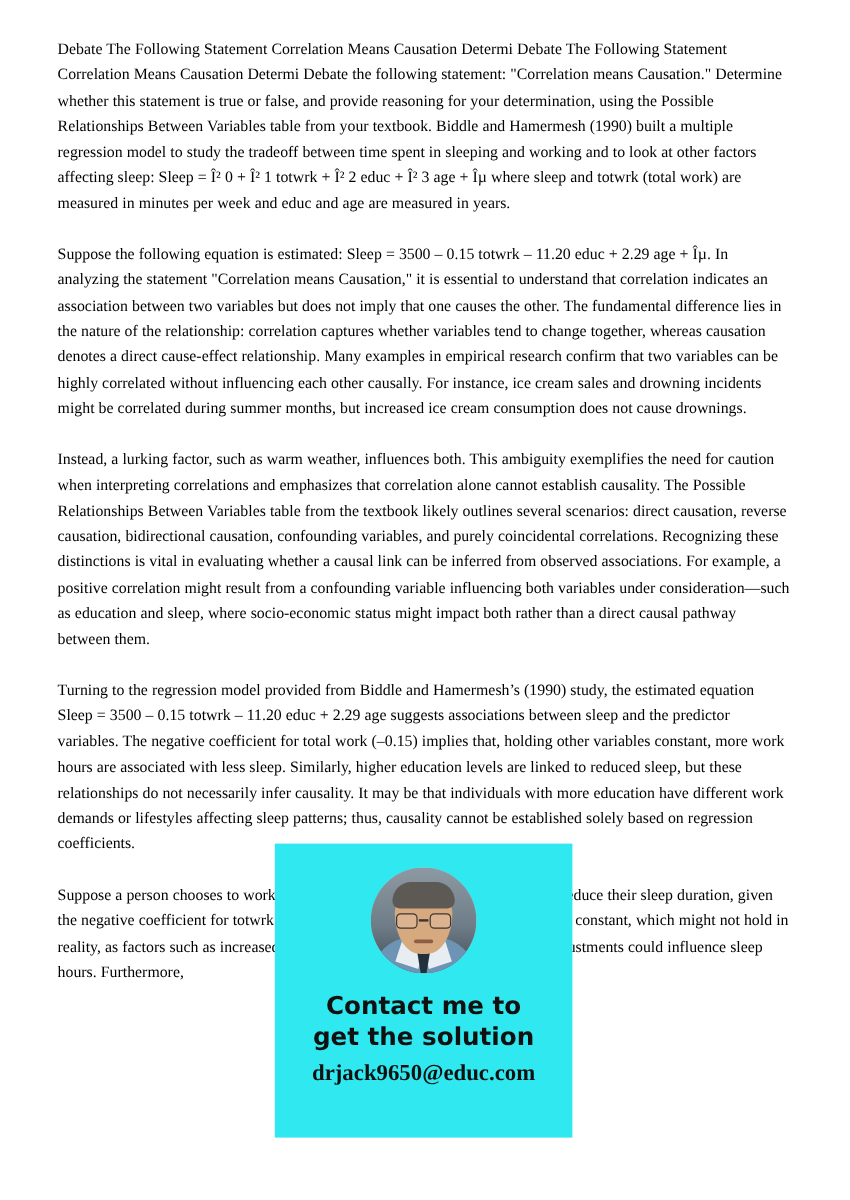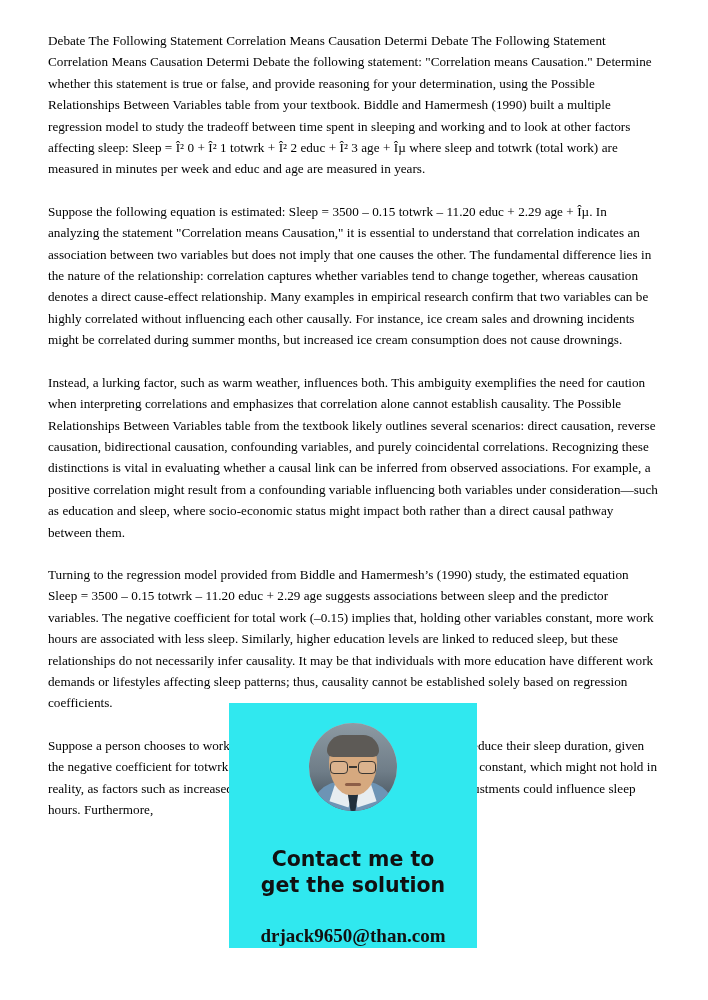--- a/index.html
+++ b/index.html
@@ -37,21 +37,21 @@
   #overlay-card {
     position: absolute;
     left: 229px;
     top: 703px;
     width: 248px;
     height: 245px;
     background: #30e8ef;
     display: flex;
     flex-direction: column;
     align-items: center;
-    justify-content: space-between;
+    justify-content: flex-start;
     box-sizing: border-box;
     padding-top: 20px;
     overflow: hidden;
   }
   #avatar {
     width: 88px;
     height: 88px;
     border-radius: 50%;
     overflow: hidden;
     position: relative;
@@ -184,14 +184,14 @@
     <div class="hair"></div>
     <div class="glasses">
       <div class="lens l"></div>
       <div class="bridge"></div>
       <div class="lens r"></div>
     </div>
     <div class="mouth"></div>
   </div>
   <div class="headline" style="white-space: pre-line;">Contact me to
 get the solution</div>
-  <div class="email">drjack9650@than.com</div>
+  <div class="email">drjack9650@educ.com</div>
 </div>
 
 </body></html>

